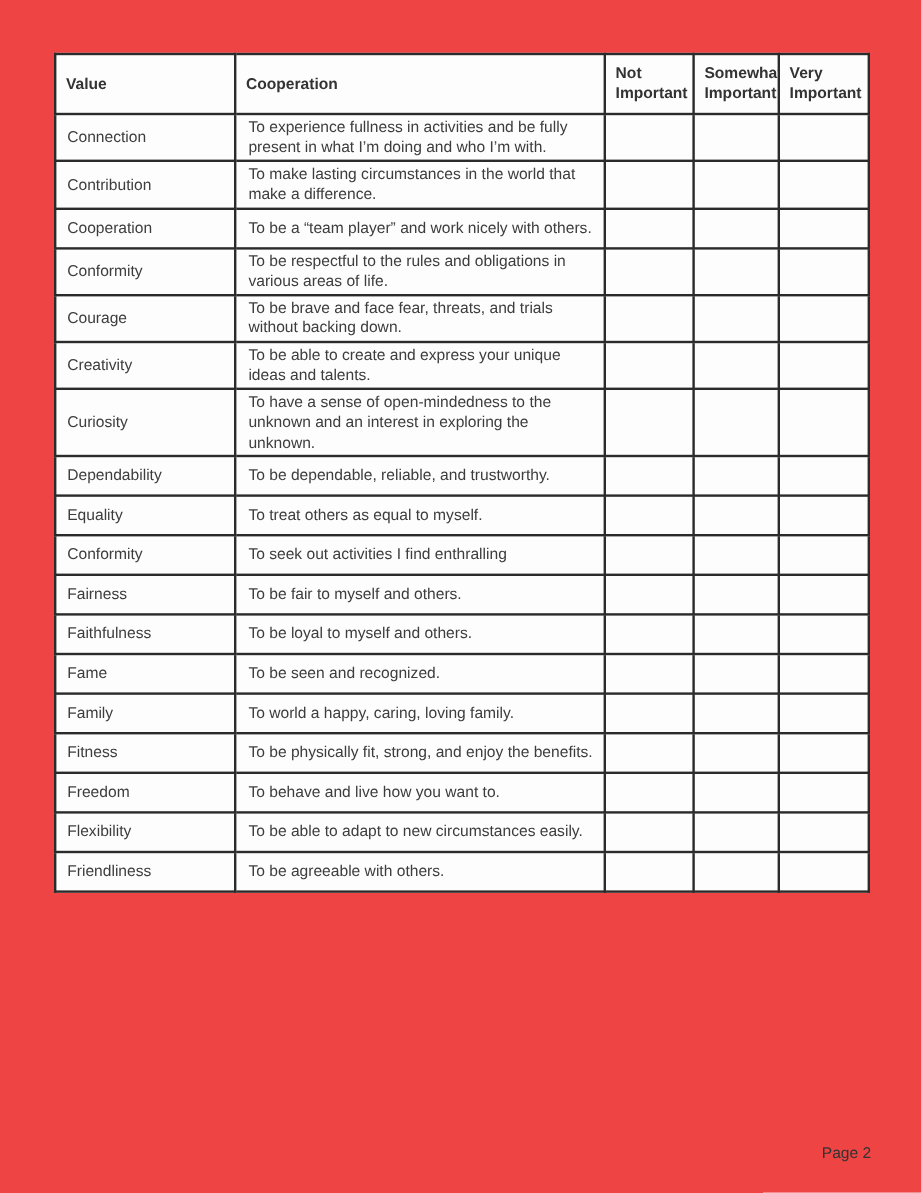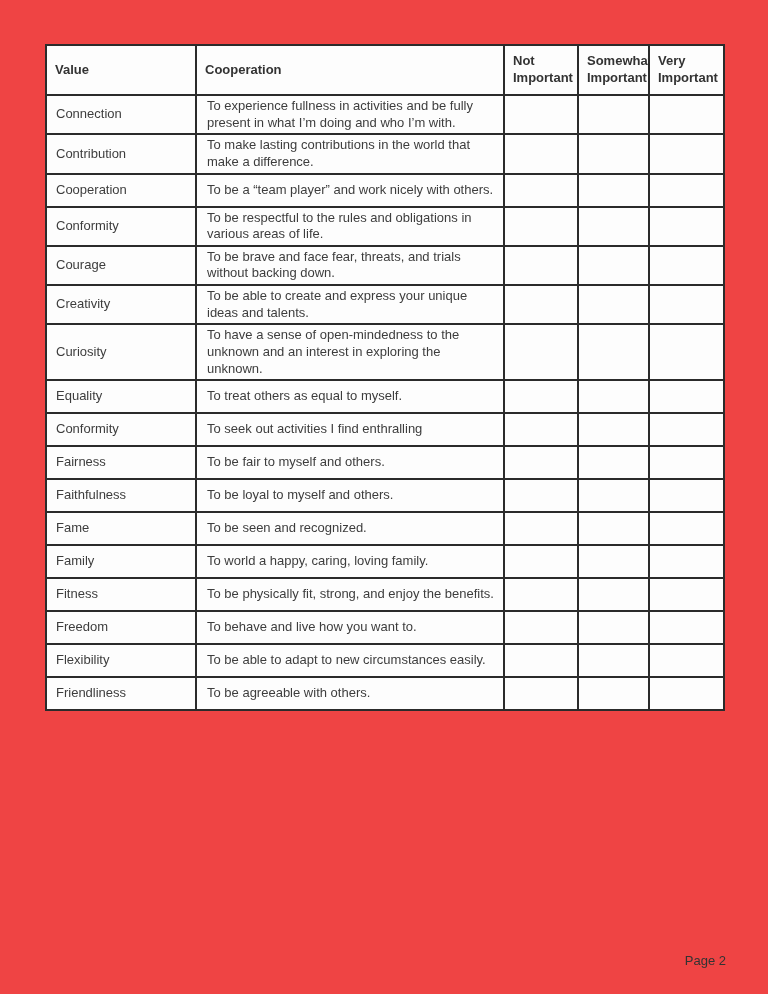--- a/index.html
+++ b/index.html
@@ -87,21 +87,21 @@
     <tbody>
         <tr>
           <td class="value-cell">Connection</td>
           <td class="description-cell">To experience fullness in activities and be fully present in what I’m doing and who I’m with.</td>
           <td class="rating-cell"></td>
           <td class="rating-cell"></td>
           <td class="rating-cell"></td>
         </tr>
         <tr>
           <td class="value-cell">Contribution</td>
-          <td class="description-cell">To make lasting contributions in the world that make a difference.</td>
+          <td class="description-cell">To make lasting circumstances in the world that make a difference.</td>
           <td class="rating-cell"></td>
           <td class="rating-cell"></td>
           <td class="rating-cell"></td>
         </tr>
         <tr>
           <td class="value-cell">Cooperation</td>
           <td class="description-cell">To be a “team player” and work nicely with others.</td>
           <td class="rating-cell"></td>
           <td class="rating-cell"></td>
           <td class="rating-cell"></td>
@@ -128,20 +128,27 @@
           <td class="rating-cell"></td>
         </tr>
         <tr>
           <td class="value-cell">Curiosity</td>
           <td class="description-cell">To have a sense of open-mindedness to the unknown and an interest in exploring the unknown.</td>
           <td class="rating-cell"></td>
           <td class="rating-cell"></td>
           <td class="rating-cell"></td>
         </tr>
         <tr>
+          <td class="value-cell">Dependability</td>
+          <td class="description-cell">To be dependable, reliable, and trustworthy.</td>
+          <td class="rating-cell"></td>
+          <td class="rating-cell"></td>
+          <td class="rating-cell"></td>
+        </tr>
+        <tr>
           <td class="value-cell">Equality</td>
           <td class="description-cell">To treat others as equal to myself.</td>
           <td class="rating-cell"></td>
           <td class="rating-cell"></td>
           <td class="rating-cell"></td>
         </tr>
         <tr>
           <td class="value-cell">Conformity</td>
           <td class="description-cell">To seek out activities I find enthralling</td>
           <td class="rating-cell"></td>

